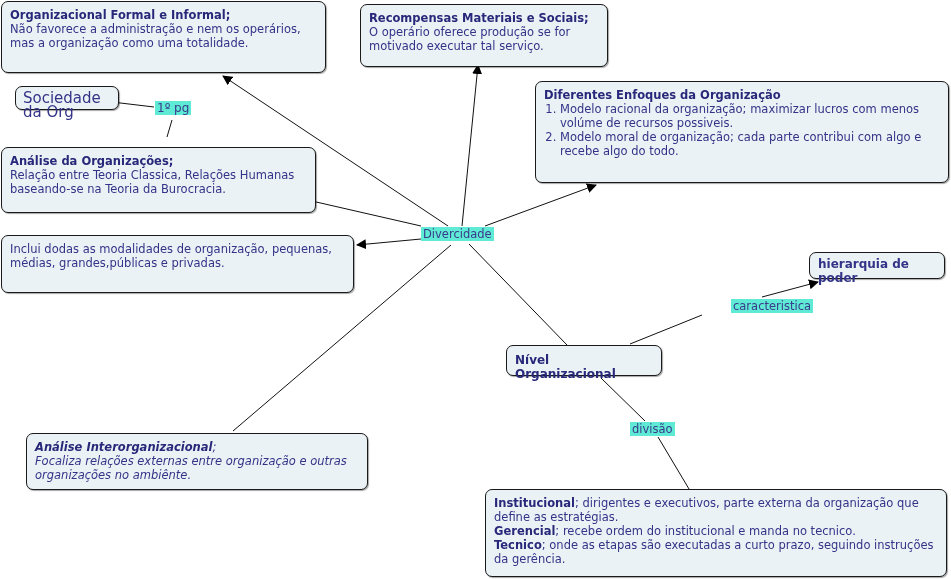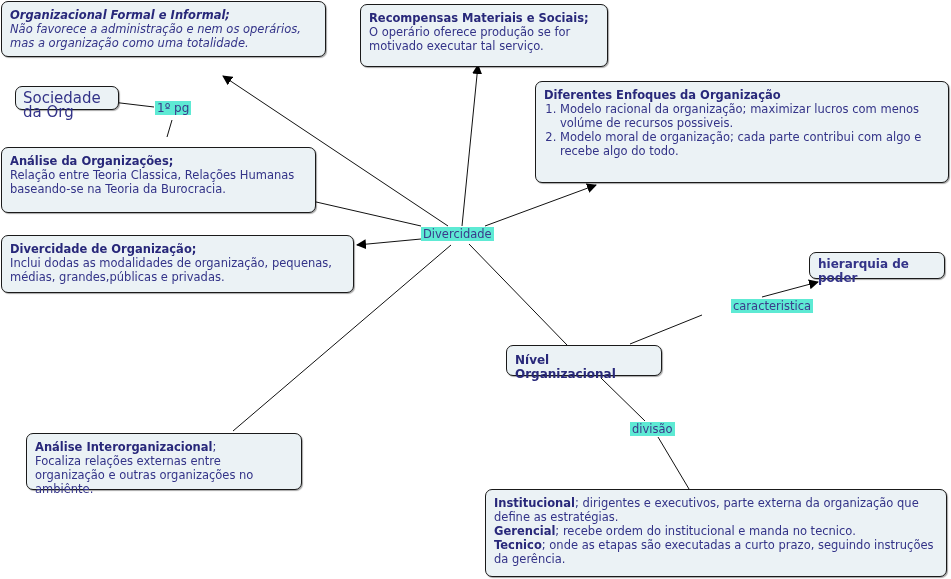--- a/index.html
+++ b/index.html
@@ -50,21 +50,21 @@
     <line x1="630" y1="344" x2="702" y2="315"></line>
 
     <line x1="762" y1="297" x2="818" y2="282" marker-end="url(#arr)"></line>
 
     <line x1="601" y1="378" x2="645" y2="421"></line>
 
     <line x1="658" y1="437" x2="689" y2="489"></line>
   </g>
 </svg>
 
-<div class="node" style="left:1px; top:1px; width:325px; height:56px;font-style:italic;">
+<div class="node" style="left:1px; top:1px; width:325px; height:72px;">
   <span class="p t">Organizacional Formal e Informal;</span>
   <span class="p">Não favorece a administração e nem os operários, mas a organização como uma totalidade.</span>
 </div>
 
 <div class="node" style="left:360px; top:4px; width:248px; height:63px;">
   <span class="p t">Recompensas Materiais e Sociais;</span>
   <span class="p">O  operário oferece produção se for motivado executar tal serviço.</span>
 </div>
 
 <div class="node" style="left:535px; top:81px; width:414px; height:102px;">
@@ -78,33 +78,32 @@
 <div class="node" style="left:15px; top:86px; width:104px; height:24px; padding:4px 7px; font-size:15px; line-height:14px;">
   <span>Sociedade da Org</span>
 </div>
 
 <div class="node" style="left:1px; top:147px; width:315px; height:66px; ">
   <span class="p t">Análise da Organizações;</span>
   <span class="p">Relação entre Teoria Classica, Relações Humanas baseando-se na Teoria da Burocracia.</span>
 </div>
 
 <div class="node" style="left:1px; top:235px; width:353px; height:58px;">
-  <span class="p t">Divercidade de Organização;</span>
   <span class="p">Inclui dodas as modalidades de organização, pequenas, médias, grandes,públicas e privadas.</span>
 </div>
 
 <div class="node" style="left:809px; top:252px; width:136px; height:27px; padding:4px 8px; font-size:12px;font-weight:bold;">
   <span>hierarquia de poder</span>
 </div>
 
 <div class="node" style="left:506px; top:345px; width:156px; height:31px; padding:7px 8px; font-size:12px;">
   <span class="t">Nível Organizacional</span>
 </div>
 
-<div class="node" style="left:26px; top:433px; width:276px; height:57px; padding-top:6px;">
+<div class="node" style="left:26px; top:433px; width:342px; height:57px; padding-top:6px;font-style:italic;">
   <span class="p"><span class="t">Análise Interorganizacional</span><span>;</span></span>
   <span class="p">Focaliza relações externas entre organização e outras organizações no ambiênte.</span>
 </div>
 
 <div class="node" style="left:485px; top:489px; width:462px; height:88px; padding:6px 8px;">
   <span class="p"><span class="t">Institucional</span><span>; dirigentes e executivos, parte externa da organização que define as estratégias.</span></span>
   <span class="p"><span class="t">Gerencial</span><span>; recebe ordem do institucional e manda no tecnico.</span></span>
   <span class="p"><span class="t">Tecnico</span><span>; onde as etapas são executadas a curto prazo, seguindo instruções da gerência.</span></span>
 </div>
 

